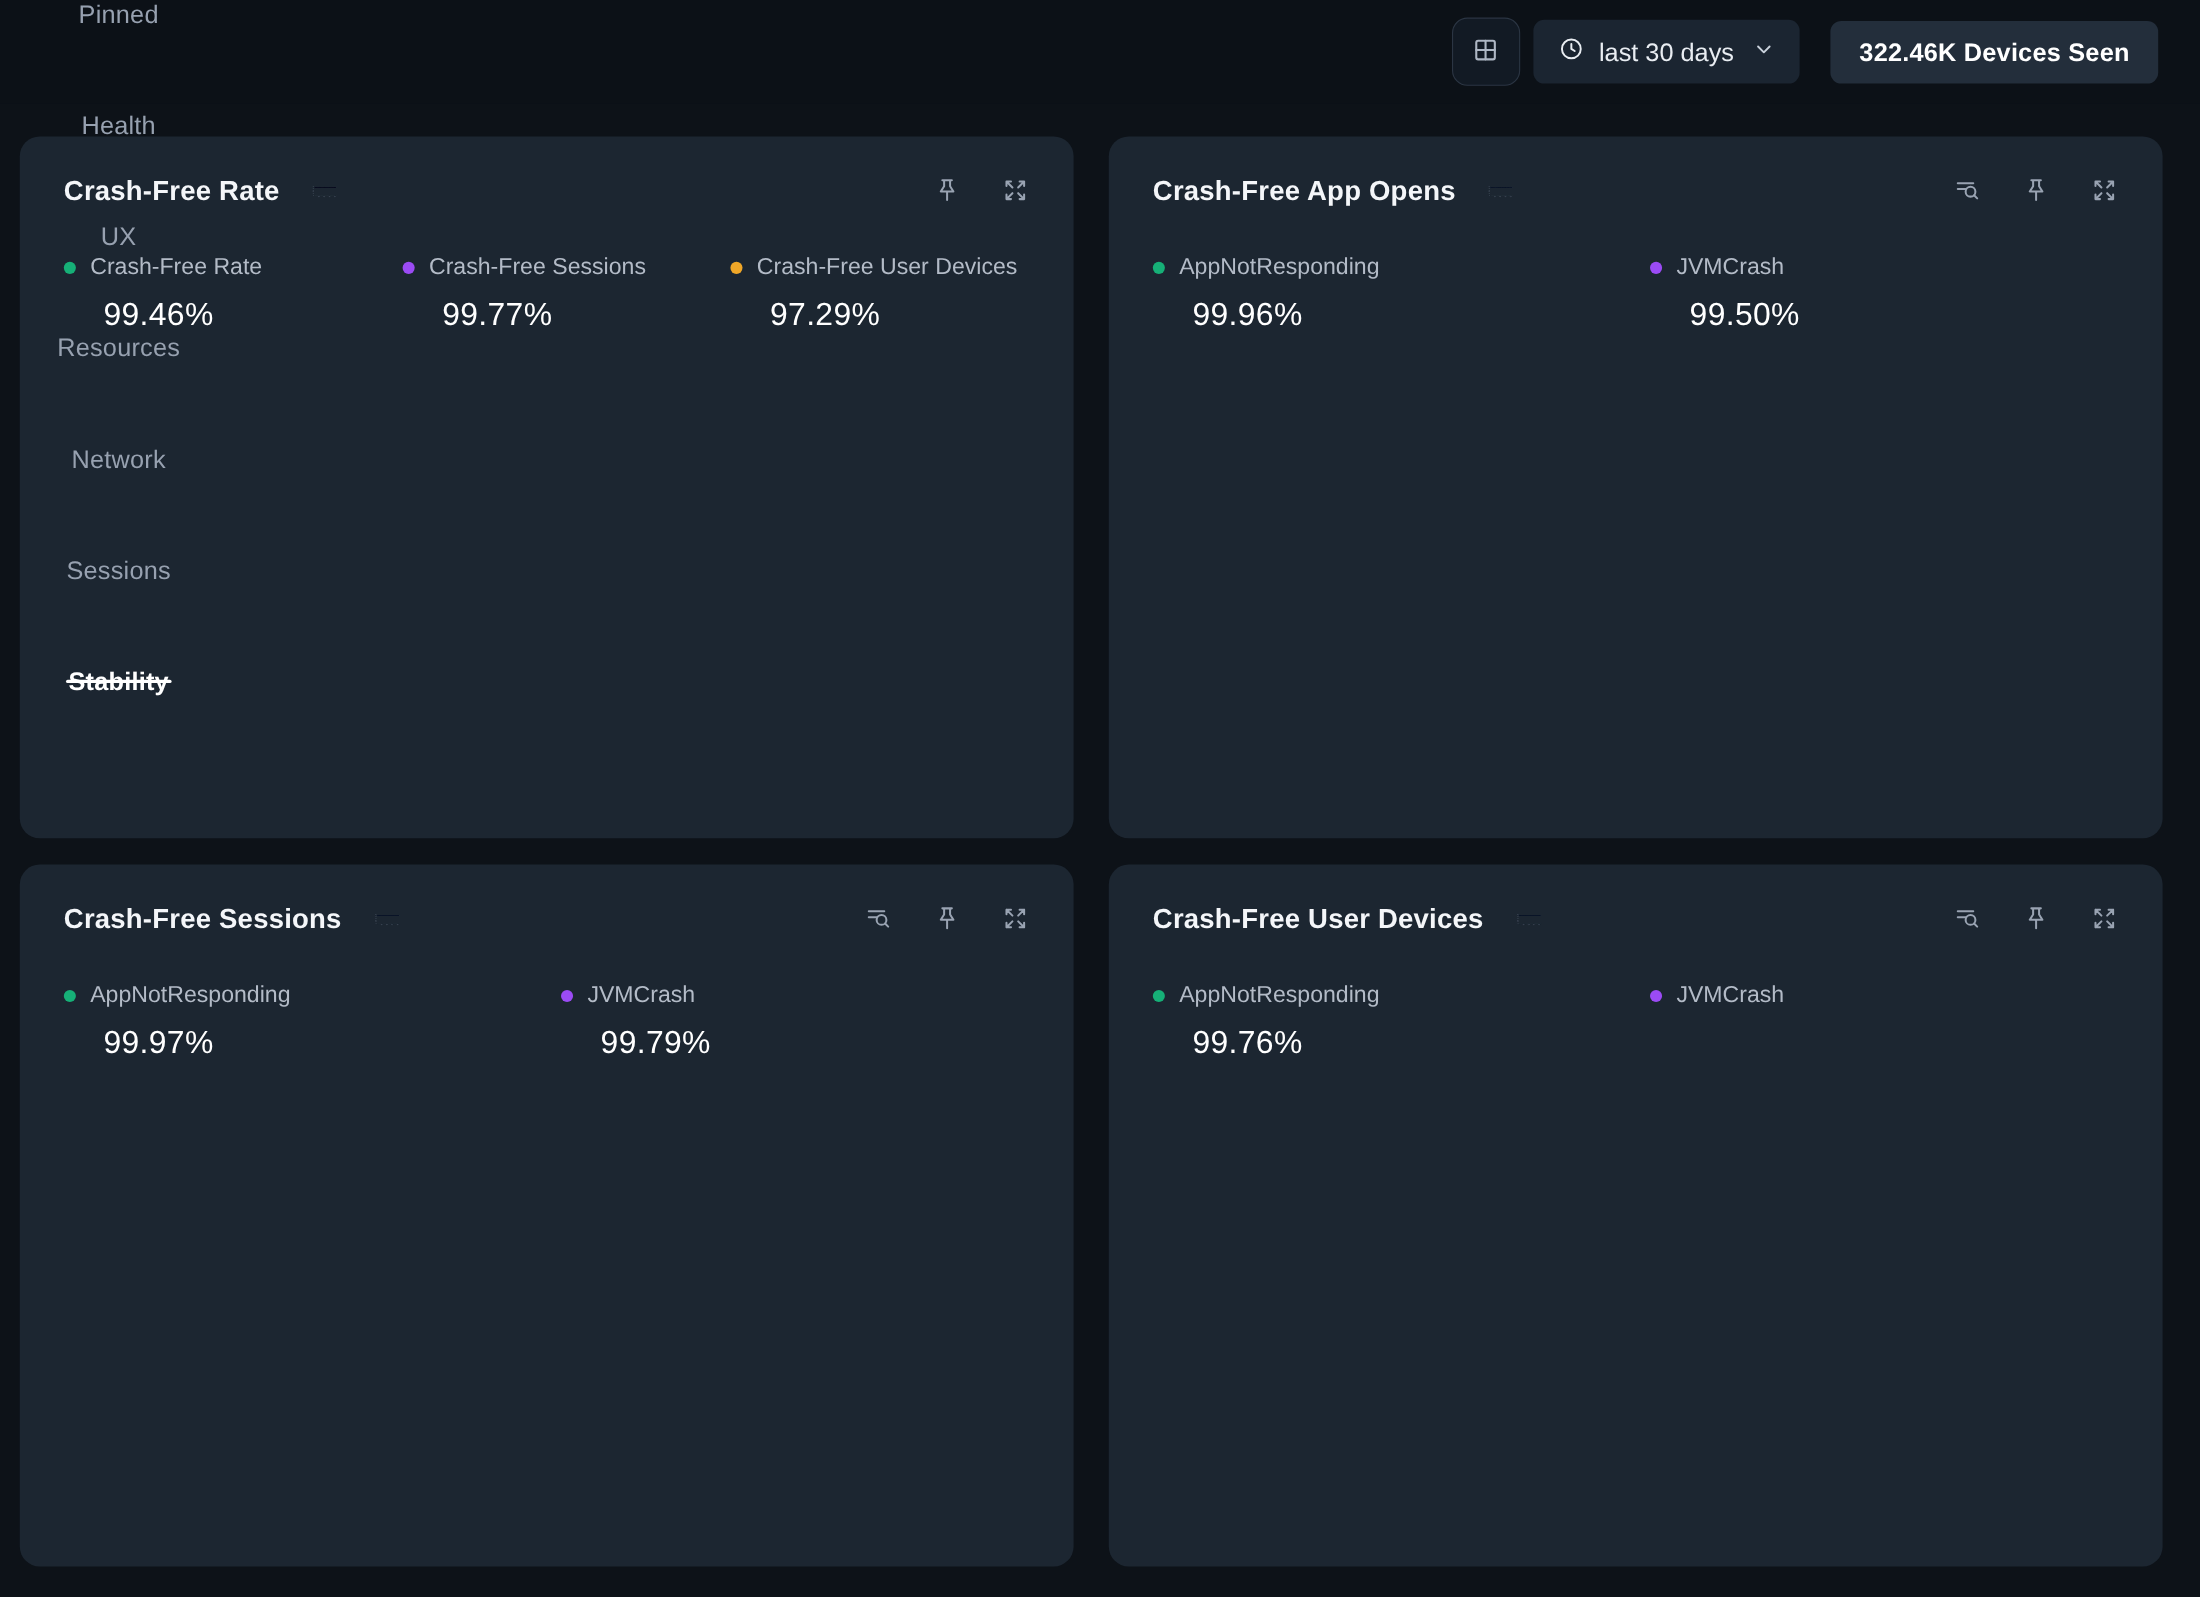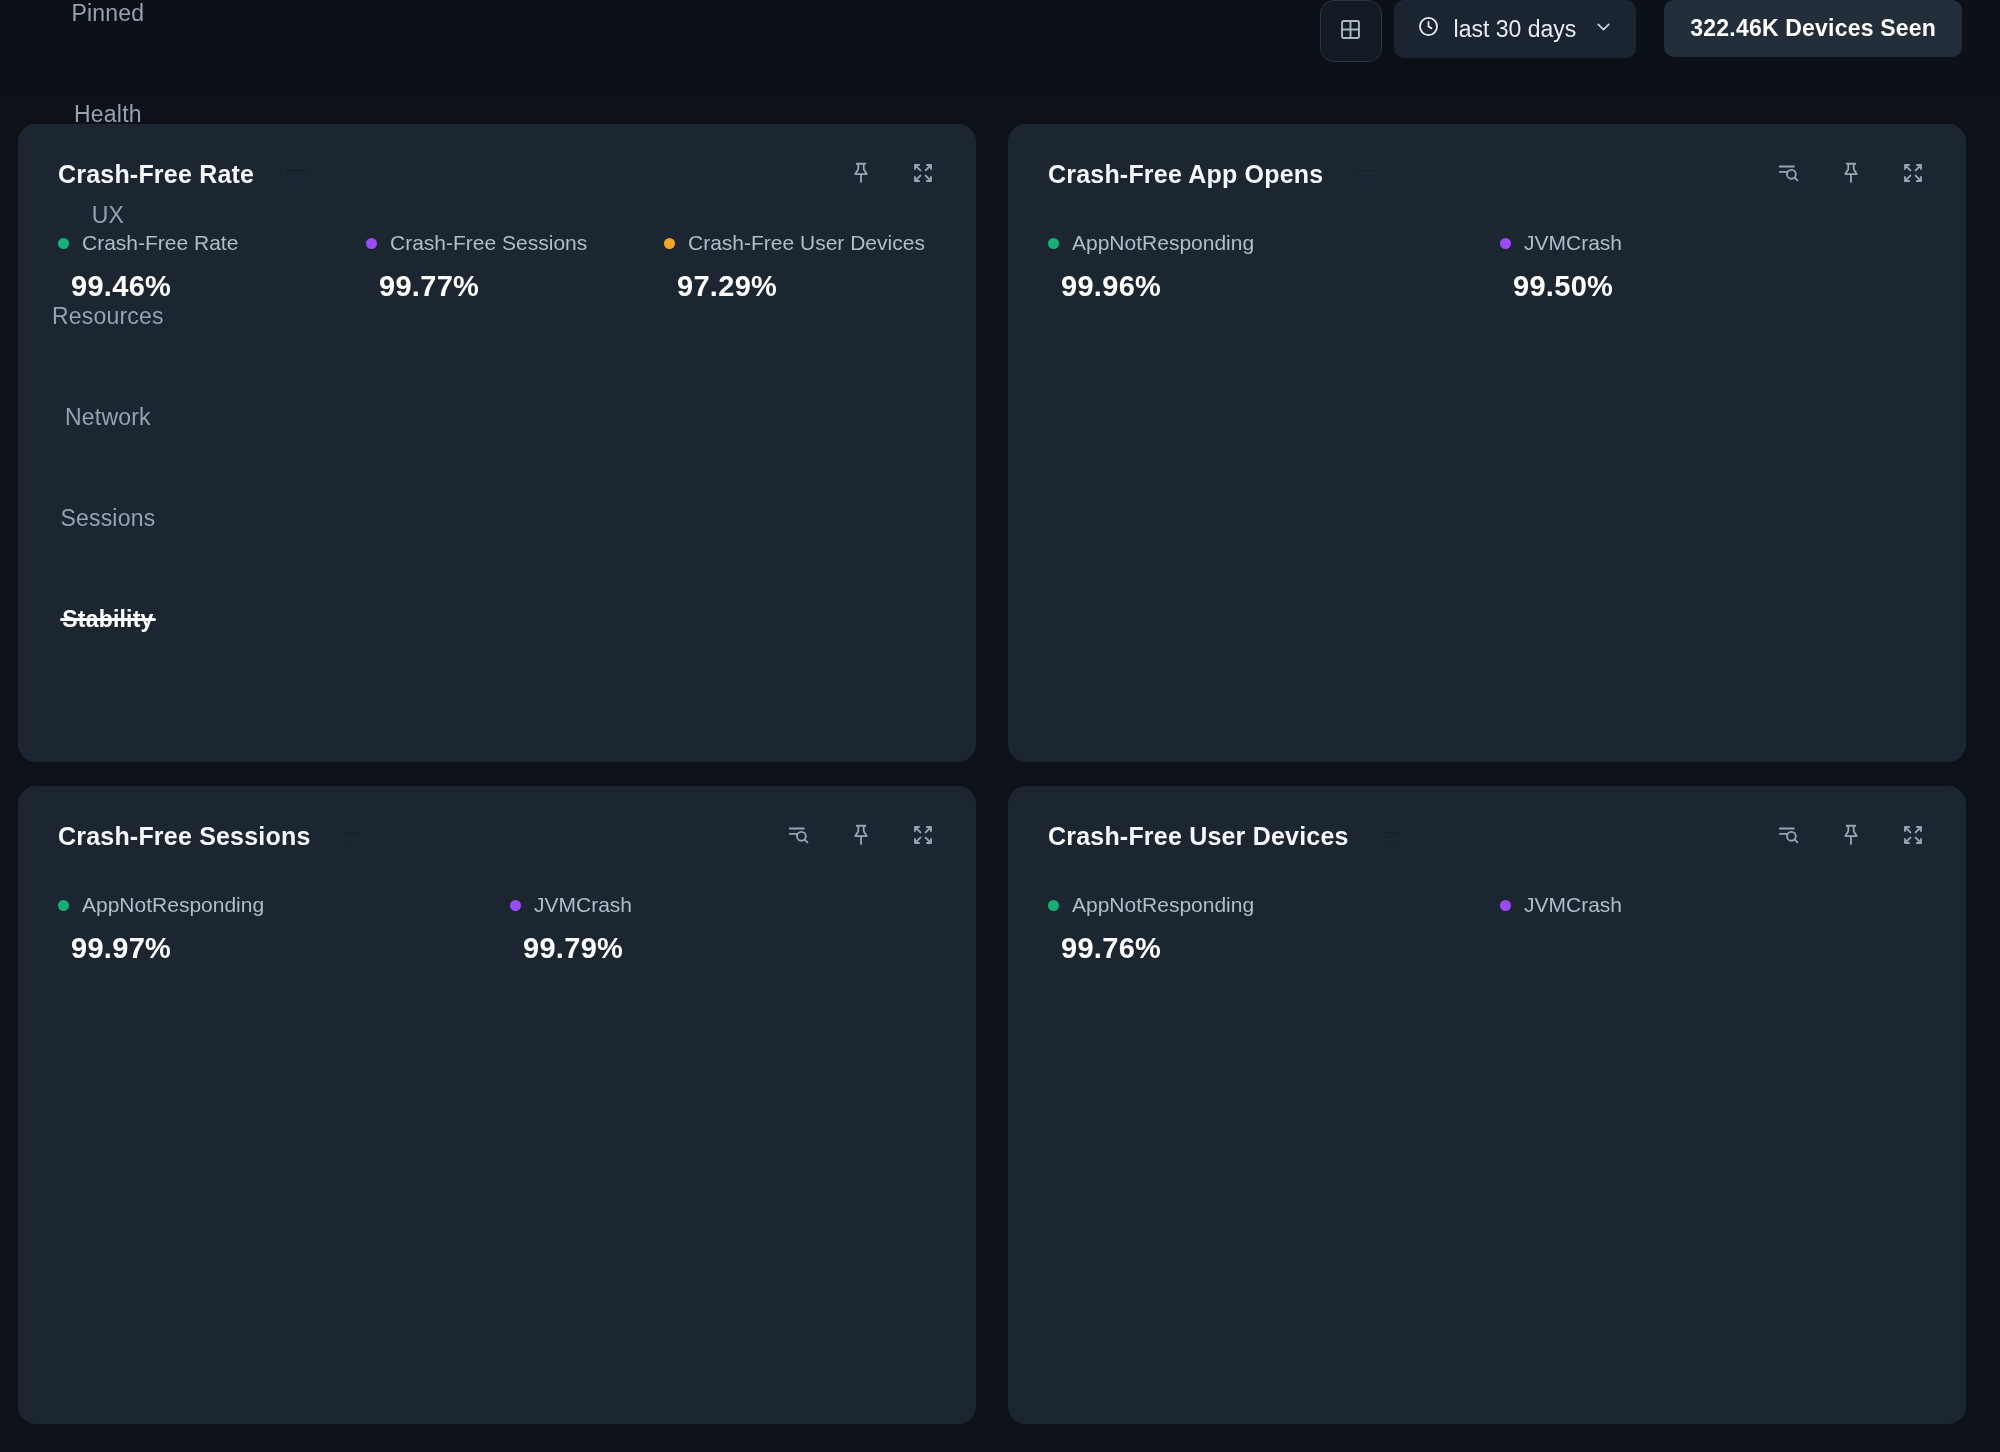--- a/index.html
+++ b/index.html
@@ -19,21 +19,21 @@
   .tab {
     position:relative; background:none; border:none; cursor:pointer;
     font-family:inherit; font-size:23px; color:#97a1b0; height:100%;
     display:flex; align-items:center; padding:0 2px; letter-spacing:.2px;
   }
   .tab.active { color:#ffffff; font-weight:bold; }
   .tab.active::after {
     content:""; position:absolute; left:0; right:0; bottom:12px;
     height:3px; background:#ffffff; border-radius:2px;
   }
-  .topbar-right { margin-left:auto; display:flex; gap:12px;padding-left:28px; }
+  .topbar-right { margin-left:auto; display:flex; align-items:center; gap:12px;padding-left:28px; }
   .icon-btn {
     width:62px; height:62px; border-radius:14px; border:1px solid #2b3543;
     background:#121a24; color:#aeb7c4; display:flex; align-items:center;
     justify-content:center; cursor:pointer;
   }
   .pill-btn {
     height:58px; border:none; border-radius:10px; background:#1b2531;
     color:#e9edf2; font-family:inherit; font-size:23px; cursor:pointer;
     display:flex; align-items:center; gap:13px; padding:0 22px;
   }
@@ -65,21 +65,21 @@
     display:flex; align-items:center;
   }
   
   .legend { display:grid; margin-top:42px; }
   .legend.cols-3 { grid-template-columns:308px 298px 1fr; }
   .legend.cols-2 { grid-template-columns:452px 1fr; }
   .legend-item { cursor:pointer; }
   .legend-top { display:flex; align-items:center; gap:13px; }
   .legend-dot { width:11px; height:11px; border-radius:50%; flex:none; }
   .legend-label { font-size:21px; color:#b3bbc7; }
-  .legend-value { font-size:29px; font-weight:bold; color:#ffffff; margin:15px 0 0 13px; letter-spacing:.3px; }
+  .legend-value { font-size:29px; font-weight:normal; color:#ffffff; margin:15px 0 0 36px; letter-spacing:.3px; }
   
   .chart-wrap { margin-top:22px; }
   .chart-wrap svg { display:block; }
   .axis { font-family:"Liberation Sans", sans-serif; font-size:19px; fill:#8d98a7; }
 </style>
 </head>
 <body>
 
 <div class="app">
 

